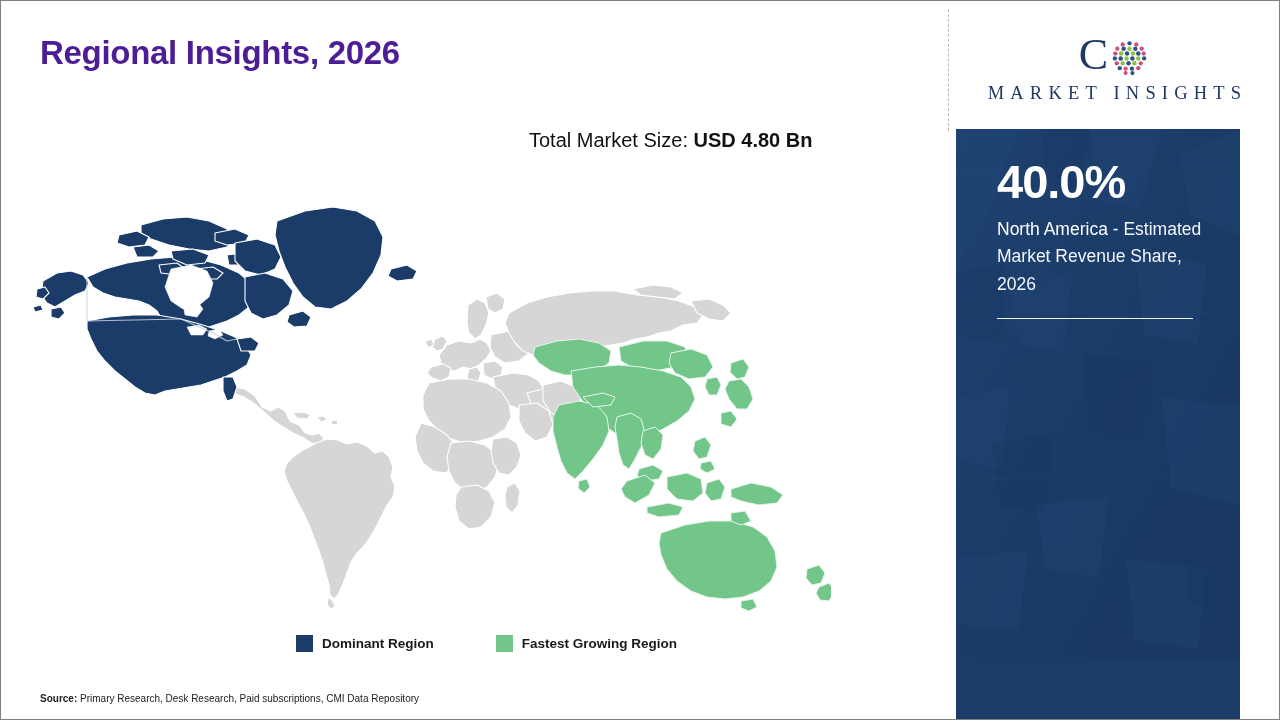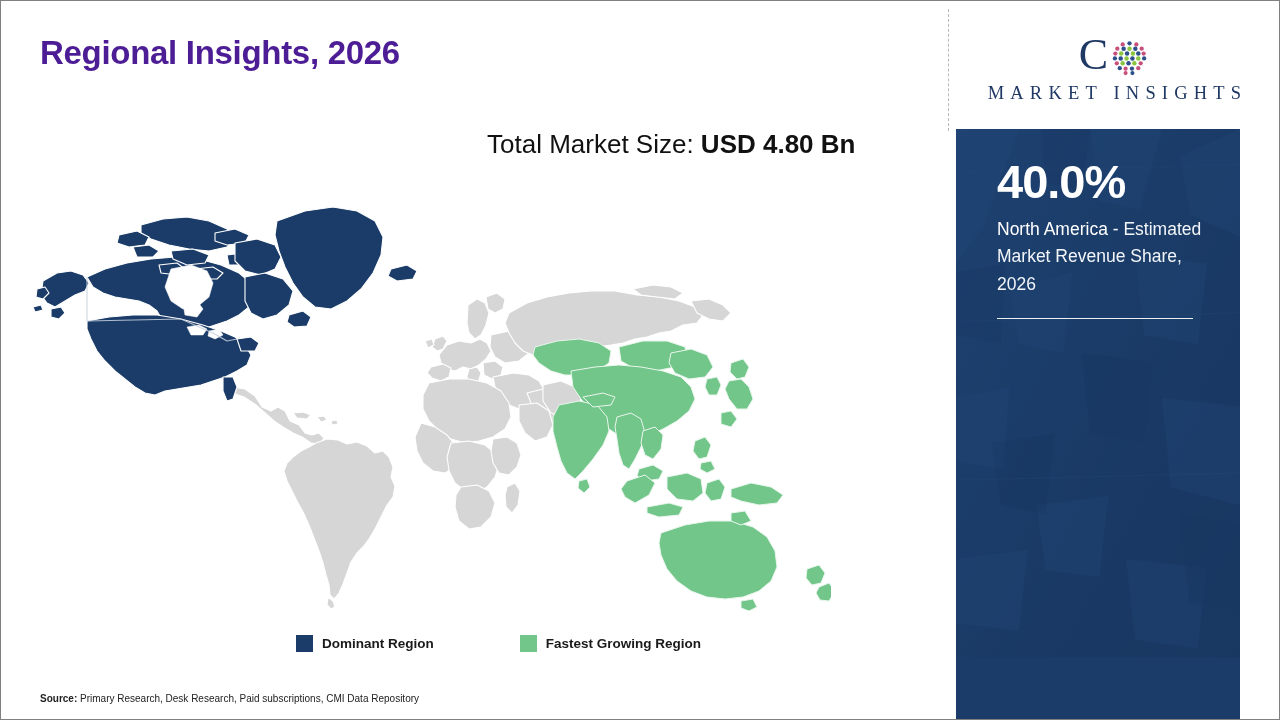--- a/index.html
+++ b/index.html
@@ -29,43 +29,43 @@
     left:39px; top:33px;
     font-size:33px;
     font-weight:bold;
     color:#4c1d95;
     letter-spacing:-0.3px;
     white-space:nowrap;
   }
 
   #market-size {
     position:absolute;
-    left:486px; top:125px;
+    left:528px; top:125px;
     width:392px;
-    font-size:26px;
+    font-size:20px;
     color:#111111;
     line-height:1.45;
   }
   #market-size .ms-value { font-weight:bold; }
 
   
   #map-wrap {
     position:absolute;
     left:30px; top:180px;
     width:800px; height:430px;
   }
   #map-wrap svg { width:100%; height:100%; display:block; }
 
   
   #map-legend {
     position:absolute;
     left:295px; top:634px;
     display:flex;
     align-items:center;
-    gap:86px;
+    gap:62px;
   }
   .legend-item { display:flex; align-items:center; gap:9px; }
   .legend-swatch { width:17px; height:17px; display:block; flex:0 0 auto; }
   .legend-label {
     font-size:13.5px;
     font-weight:bold;
     color:#1a1a1a;
     white-space:nowrap;
   }
 

